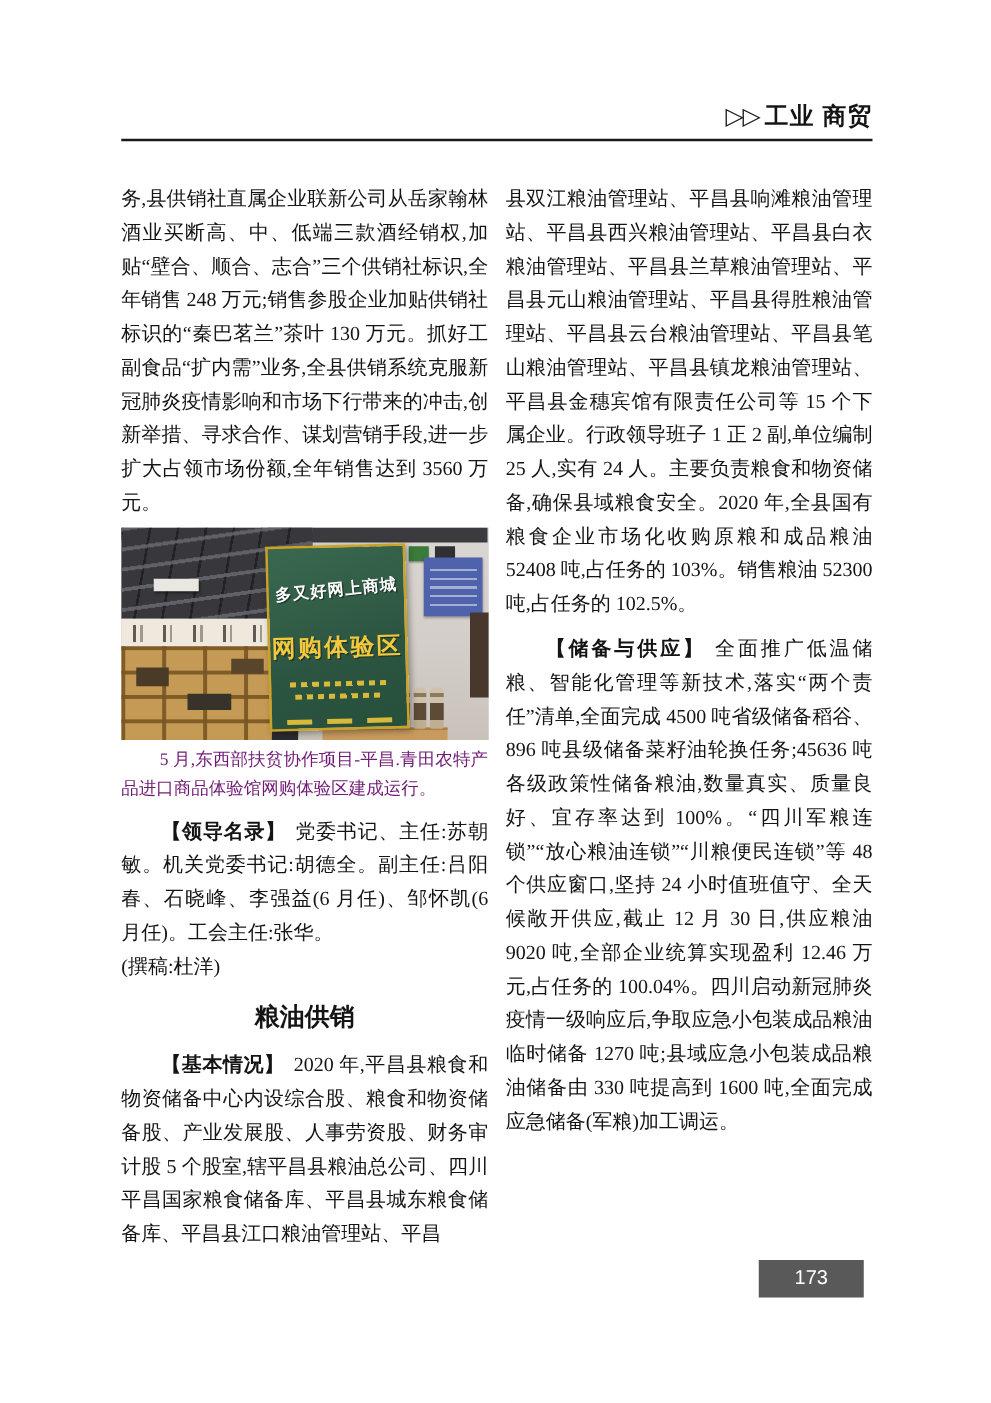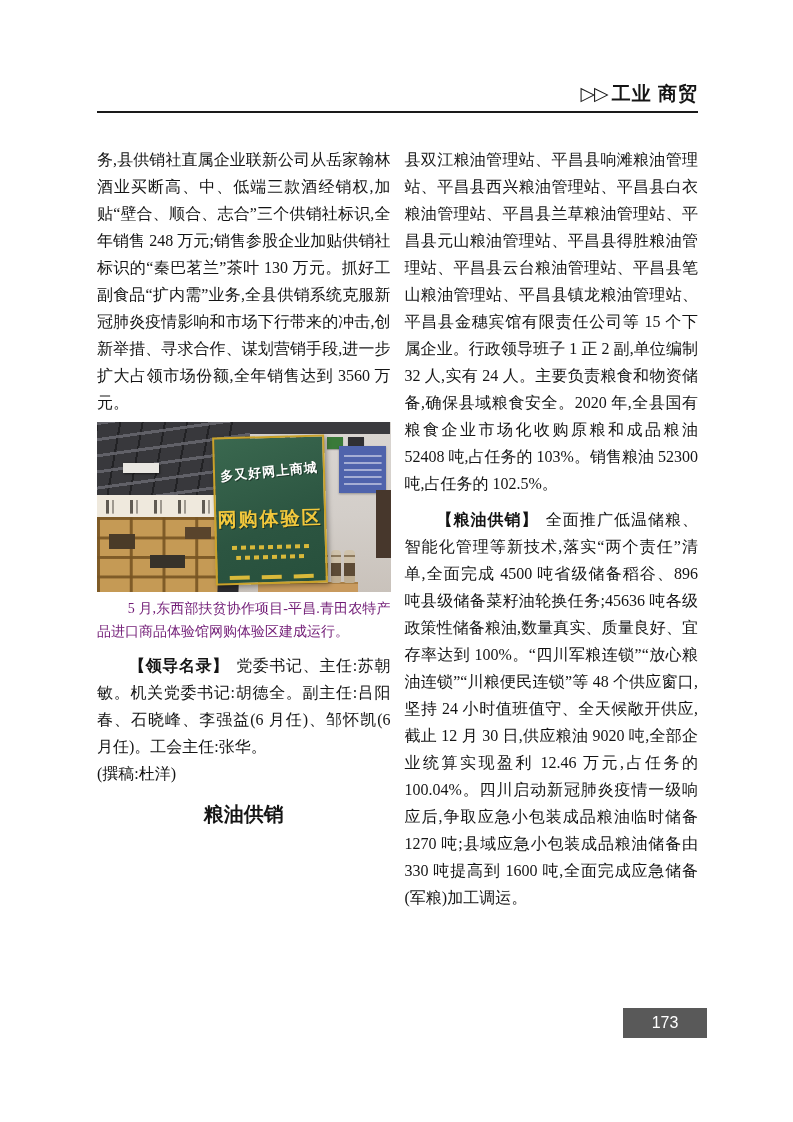--- a/index.html
+++ b/index.html
@@ -138,21 +138,21 @@
 
   .caption {
     font-size: 14px; line-height: 23px;
     text-indent: 2.2em; margin-top: 5px;
     text-align: justify;
     color: #701a75;
   }
 
   
   .page-badge {
-    position: absolute; left: 623px; top: 1008px;
+    position: absolute; left: 607px; top: 1008px;
     width: 84px; height: 30px;
     background: #595959; color: #ffffff;
     font-family: "Liberation Sans", "DejaVu Sans", sans-serif;
     font-size: 16px;
     display: flex; align-items: center; justify-content: center;
   }
 </style>
 </head>
 <body>
 
@@ -215,27 +215,30 @@
           <div class="caption">5 月,东西部扶贫协作项目-平昌.青田农特产品进口商品体验馆网购体验区建成运行。</div>
         </div>
 
         <p class="entry">
           <span class="entry-label">【领导名录】</span><span>党委书记、主任:苏朝敏。机关党委书记:胡德全。副主任:吕阳春、石晓峰、李强益(6 月任)、邹怀凯(6 月任)。工会主任:张华。</span>
         </p>
         <div class="byline">(撰稿:杜洋)</div>
 
         <h2 class="section-heading">粮油供销</h2>
 
+        <p class="entry">
+          <span class="entry-label">【基本情况】</span><span>2020 年,平昌县粮食和物资储备中心内设综合股、粮食和物资储备股、产业发展股、人事劳资股、财务审计股 5 个股室,辖平昌县粮油总公司、四川平昌国家粮食储备库、平昌县城东粮食储备库、平昌县江口粮油管理站、平昌</span>
+        </p>
       </div>
 
       <div class="col">
-        <p class="cont">县双江粮油管理站、平昌县响滩粮油管理站、平昌县西兴粮油管理站、平昌县白衣粮油管理站、平昌县兰草粮油管理站、平昌县元山粮油管理站、平昌县得胜粮油管理站、平昌县云台粮油管理站、平昌县笔山粮油管理站、平昌县镇龙粮油管理站、平昌县金穗宾馆有限责任公司等 15 个下属企业。行政领导班子 1 正 2 副,单位编制 32 人,实有 24 人。主要负责粮食和物资储备,确保县域粮食安全。2020 年,全县国有粮食企业市场化收购原粮和成品粮油 52408 吨,占任务的 103%。销售粮油 52300 吨,占任务的 102.5%。</p>
+        <p class="cont">县双江粮油管理站、平昌县响滩粮油管理站、平昌县西兴粮油管理站、平昌县白衣粮油管理站、平昌县兰草粮油管理站、平昌县元山粮油管理站、平昌县得胜粮油管理站、平昌县云台粮油管理站、平昌县笔山粮油管理站、平昌县镇龙粮油管理站、平昌县金穗宾馆有限责任公司等 15 个下属企业。行政领导班子 1 正 2 副,单位编制 25 人,实有 24 人。主要负责粮食和物资储备,确保县域粮食安全。2020 年,全县国有粮食企业市场化收购原粮和成品粮油 52408 吨,占任务的 103%。销售粮油 52300 吨,占任务的 102.5%。</p>
 
         <p class="entry">
-          <span class="entry-label">【粮油供销】</span><span>全面推广低温储粮、智能化管理等新技术,落实“两个责任”清单,全面完成 4500 吨省级储备稻谷、896 吨县级储备菜籽油轮换任务;45636 吨各级政策性储备粮油,数量真实、质量良好、宜存率达到 100%。“四川军粮连锁”“放心粮油连锁”“川粮便民连锁”等 48 个供应窗口,坚持 24 小时值班值守、全天候敞开供应,截止 12 月 30 日,供应粮油 9020 吨,全部企业统算实现盈利 12.46 万元,占任务的 100.04%。四川启动新冠肺炎疫情一级响应后,争取应急小包装成品粮油临时储备 1270 吨;县域应急小包装成品粮油储备由 330 吨提高到 1600 吨,全面完成应急储备(军粮)加工调运。</span>
+          <span class="entry-label">【储备与供应】</span><span>全面推广低温储粮、智能化管理等新技术,落实“两个责任”清单,全面完成 4500 吨省级储备稻谷、896 吨县级储备菜籽油轮换任务;45636 吨各级政策性储备粮油,数量真实、质量良好、宜存率达到 100%。“四川军粮连锁”“放心粮油连锁”“川粮便民连锁”等 48 个供应窗口,坚持 24 小时值班值守、全天候敞开供应,截止 12 月 30 日,供应粮油 9020 吨,全部企业统算实现盈利 12.46 万元,占任务的 100.04%。四川启动新冠肺炎疫情一级响应后,争取应急小包装成品粮油临时储备 1270 吨;县域应急小包装成品粮油储备由 330 吨提高到 1600 吨,全面完成应急储备(军粮)加工调运。</span>
         </p>
 
       </div>
 
     </div>
   </div>
 
   <div class="page-badge">173</div>
 </div>
 

